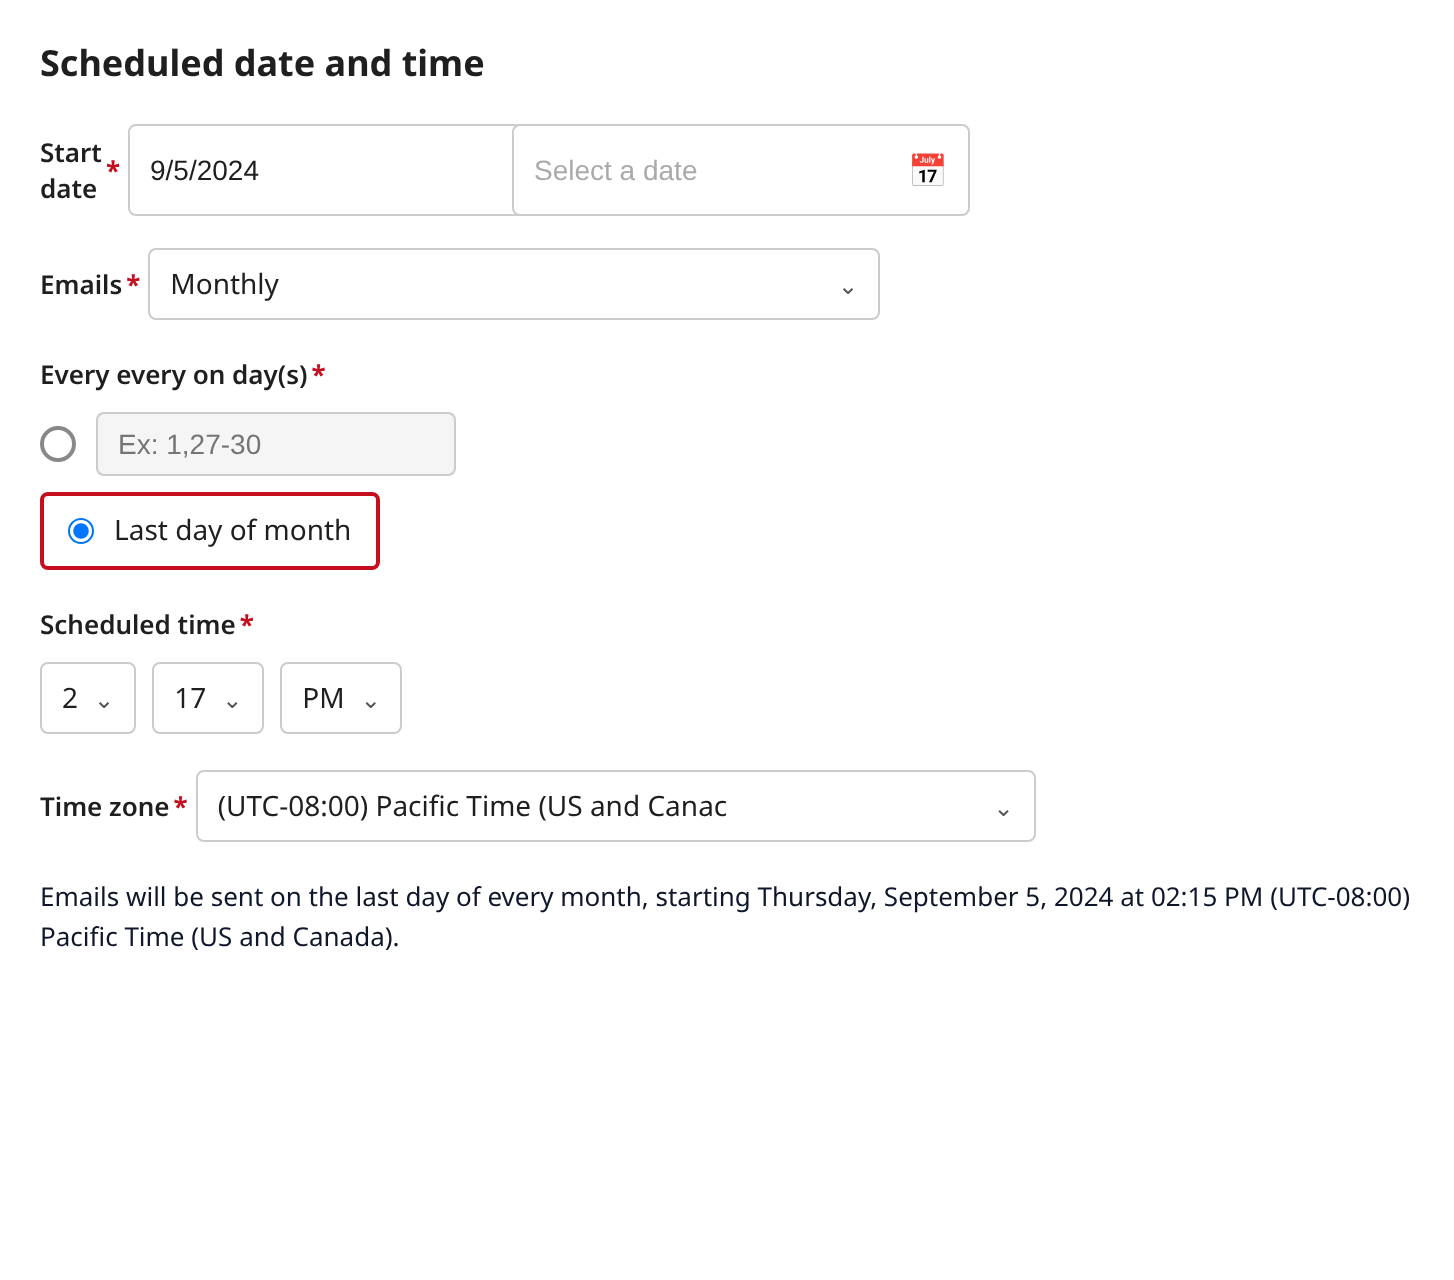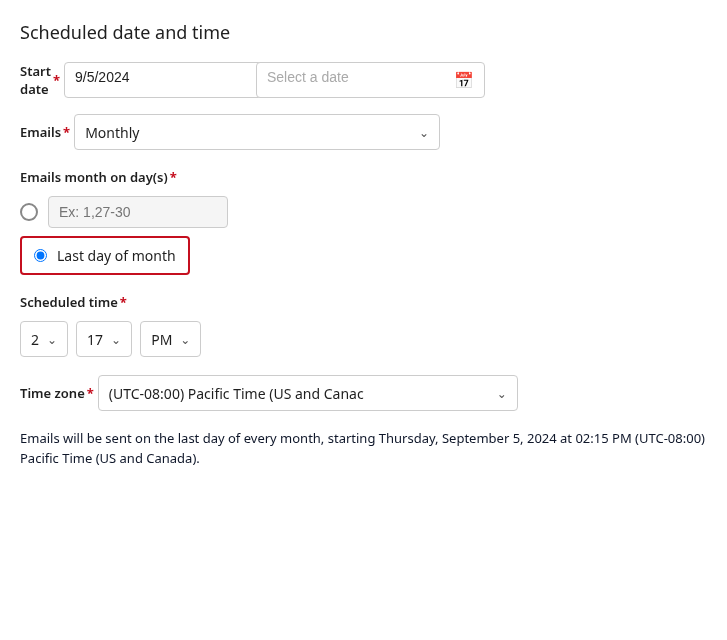--- a/index.html
+++ b/index.html
@@ -7,21 +7,21 @@
       font-family: 'Segoe UI', system-ui, sans-serif;
       font-size: 14px;
       color: #1f1f1f;
       background: #fff;
       padding: 20px;
       width: 727px;
       min-height: 640px;
     }
     h2 {
       font-size: 18px;
-      font-weight: 400;
+      font-weight: 700;
       margin-bottom: 18px;
     }
     .form-row {
       display: flex;
       gap: 16px;
       margin-bottom: 16px;
     }
     .form-group {
       display: flex;
       gap: 4px;
@@ -34,24 +34,24 @@
       display: flex;
       align-items: center;
       gap: 2px;
     }
     .required {
       color: #c50f1f;
       font-weight: 700;
     }
     .input-wrapper {
       display: flex;
-      align-items: flex-start;
-      border: 1px solid #ccc;
-      border-radius: 4px;
-      padding: 6px 10px;
+      align-items: center;
+      border: 1px solid #ccc;
+      border-radius: 4px;
+      padding: 22px 10px;
       background: #fff;
       gap: 6px;
       height: 36px;
     }
     .input-wrapper input {
       border: none;
       outline: none;
       font-size: 14px;
       flex: 1;
       color: #1f1f1f;
@@ -207,21 +207,21 @@
     <span class="required">*</span>
   </label>
   <div class="select-wrapper" style="width:420px;">
     <span class="select-val">Monthly</span>
     <span class="chevron">⌄</span>
   </div>
 </div>
 
 <div class="section-block">
   <div class="section-label">
-    <span>Emails month on day(s)</span>
+    <span>Every every on day(s)</span>
     <span class="required">*</span>
   </div>
   <div class="radio-group">
     <div class="radio-option">
       <input type="radio" name="month-option" style="">
       <input type="text" class="radio-text-input" placeholder="Ex: 1,27-30" style="">
     </div>
     <div class="last-day-option">
       <input type="radio" name="month-option" checked="" style="">
       <span class="last-day-label">Last day of month</span>

